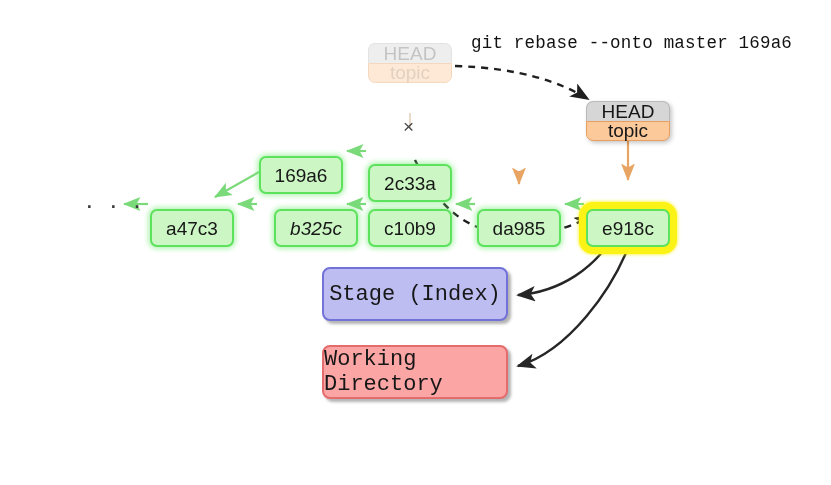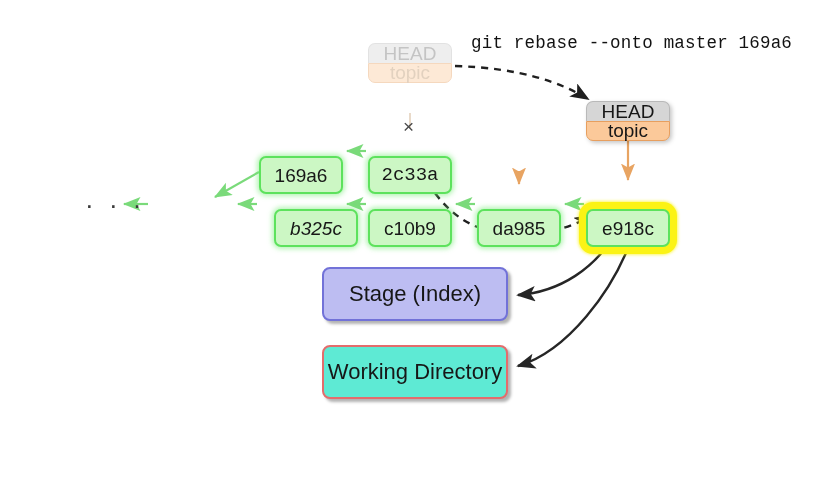--- a/index.html
+++ b/index.html
@@ -96,27 +96,28 @@
   .area {
     position: absolute;
     box-sizing: border-box;
     display: flex;
     align-items: center;
     justify-content: center;
     font-size: 22px;
     color: #171717;
     border-radius: 8px;
     box-shadow: 3px 3px 3px rgba(0,0,0,0.30);
+    font-family: Liberation Mono, monospace;
   }
   .area-stage {
     background: #bdbdf2;
     border: 2.5px solid #7272d8;
   }
   .area-work {
-    background: #5eead4;
+    background: #fca5a5;
     border: 2.5px solid #e46c6c;
   }
   .cmd {
     position: absolute;
     font-family: "Liberation Mono", "DejaVu Sans Mono", monospace;
     font-size: 17.5px;
     color: #121212;
     white-space: nowrap;
     letter-spacing: 0.2px;
   }
@@ -197,23 +198,24 @@
     <div class="reflabel ref-branch">topic</div>
   </div>
   <div class="xmark" style="left:403px; top:117px;">×</div>
 
 
   <div class="refstack" style="left:586px; top:101px;">
     <div class="reflabel ref-head">HEAD</div>
     <div class="reflabel ref-branch">topic</div>
   </div>
 
+  <div class="node commit" style="left:150px; top:185px;">a47c3</div>
   <div class="node commit" style="left:274px; top:185px;font-style:italic;">b325c</div>
   <div class="node commit" style="left:368px; top:185px;">c10b9</div>
   <div class="node commit" style="left:477px; top:185px;">da985</div>
   <div class="node commit commit-hl" style="left:586px; top:185px;">e918c</div>
   <div class="node commit" style="left:259px; top:132px;">169a6</div>
-  <div class="node commit" style="left:368px; top:132px;font-family:Liberation Mono, monospace;">2c33a</div>
+  <div class="node commit" style="left:368px; top:140px;">2c33a</div>
 
   <div class="area area-stage" style="left:322px; top:267px; width:186px; height:54px;">Stage (Index)</div>
   <div class="area area-work" style="left:322px; top:345px; width:186px; height:54px;">Working Directory</div>
 
 </div>
 
 </body></html>

